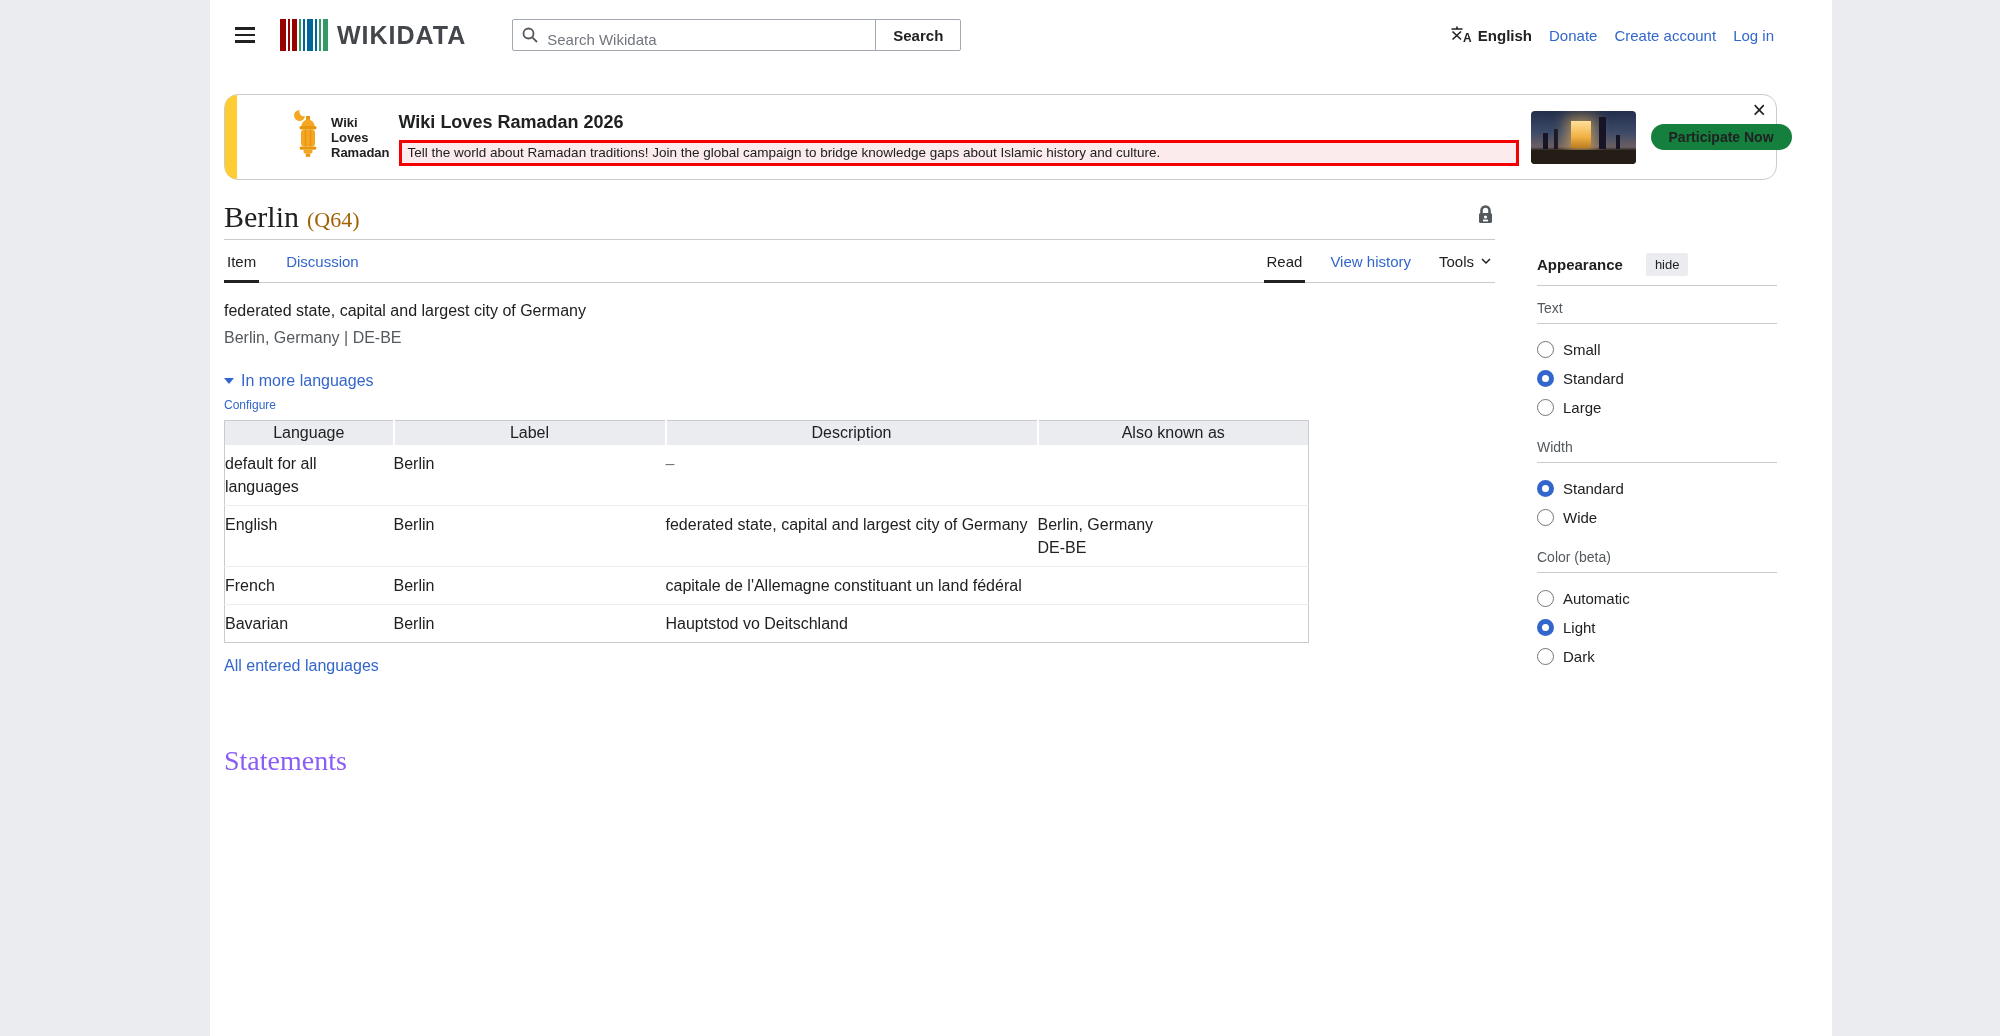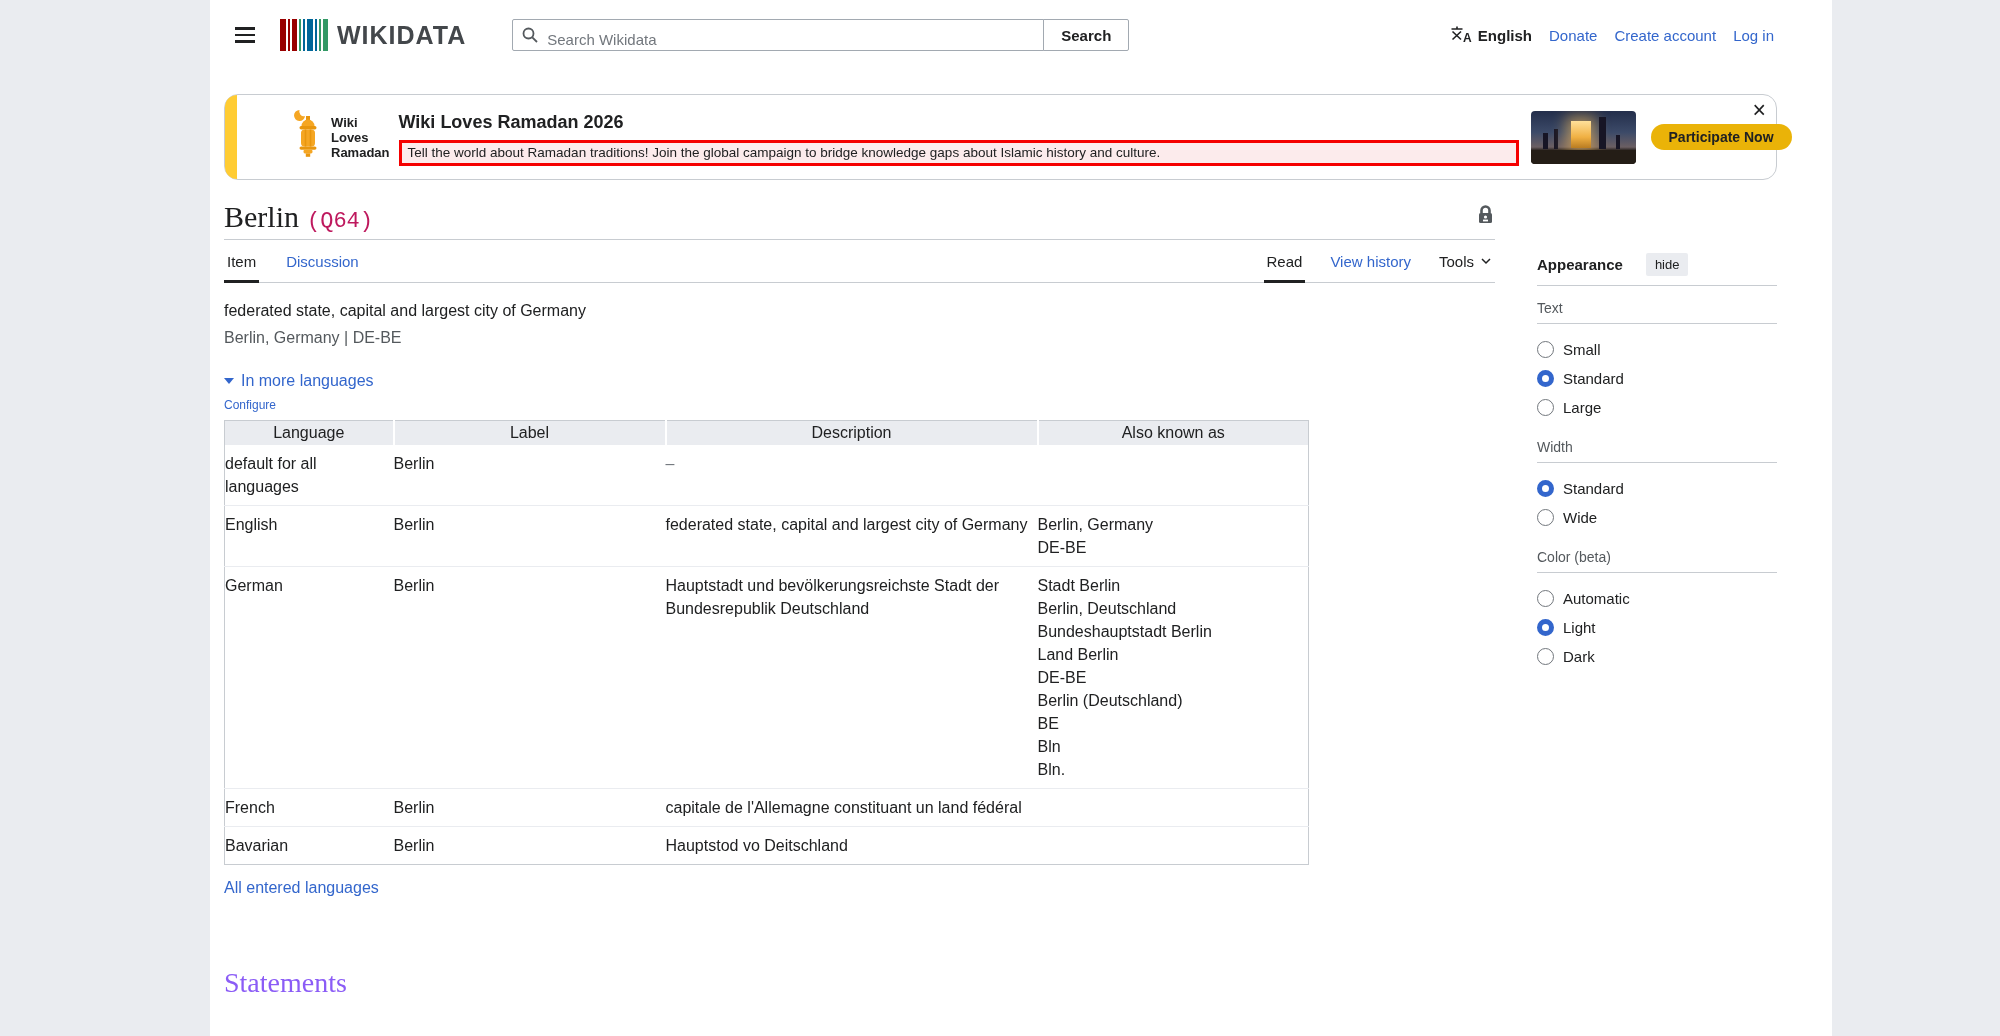--- a/index.html
+++ b/index.html
@@ -10,21 +10,21 @@
   
   .site-header { height:70px; display:flex; align-items:center; }
   .hamburger { margin-left:18px; width:34px; height:34px; display:flex; flex-direction:column; justify-content:center; gap:4px; cursor:pointer; }
   .hamburger span { display:block; width:20px; height:2.4px; background:#202122; margin:0 auto 0 7px; }
   .logo { display:flex; align-items:center; margin-left:18px; cursor:pointer;text-align:right; }
   .logo-bars { display:flex; align-items:center; height:32px; gap:2px; margin-right:9px; }
   .logo-bars i { display:block; height:32px; }
   .logo-text { font-size:25px; font-weight:700; letter-spacing:1px; color:#43474b; }
   .searchbox { display:flex; margin-left:46px; height:32px; }
   .searchbox .search-input-wrap { position:relative; }
-  .searchbox input { width:532px; height:32px; border:1px solid #a2a9b1; border-radius:2px 0 0 2px; padding:8px 8px 0 34px; font-size:15px; font-family:inherit; color:#202122; outline:none; }
+  .searchbox input { width:364px; height:32px; border:1px solid #a2a9b1; border-radius:2px 0 0 2px; padding:8px 8px 0 34px; font-size:15px; font-family:inherit; color:#202122; outline:none; }
   .searchbox input::placeholder { color:#72777d; }
   .search-glyph { position:absolute; left:9px; top:7px; }
   .search-btn { height:32px; margin-left:-1px; padding:0 17px; border:1px solid #a2a9b1; border-radius:0 2px 2px 0; background:#fff; font-size:15px; font-weight:700; color:#202122; font-family:inherit; cursor:pointer; }
   .header-right { margin-left:auto; padding-right:58px; display:flex; align-items:center; gap:17px; }
   .lang-btn { display:flex; align-items:center; gap:6px; font-size:15px; font-weight:700; color:#202122; cursor:pointer; }
   .hlink { font-size:15px; color:#3366cc; text-decoration:none; cursor:pointer; }
 
   
   .banner { position:relative; margin:24px 55px 0 14px; height:86px; background:#fff; border:1px solid #c8ccd1; border-radius:14px; display:flex; align-items:center;padding-left:44px; }
   .banner-accent { position:absolute; left:0; top:0; bottom:0; width:12px; background:#ffcc33; border-radius:13px 0 0 13px; }
@@ -34,32 +34,32 @@
   .banner-title { font-size:18px; font-weight:700; color:#202122; }
   .banner-sub-wrap { margin-top:7px; }
   .annotation-highlight { display:inline-block; border:3px solid #f50000; background:#fcebec; padding:2px 8px 3px 6px; font-size:13.5px; color:#202122; min-width:1120px; }
   .banner-photo { position:relative; width:105px; height:53px; border-radius:4px; overflow:hidden; flex:none; margin-left:12px;
      background:linear-gradient(180deg,#232e4b 0%,#3c4a68 40%,#6b5f63 68%,#2b2420 74%,#171310 100%); }
   .tower { position:absolute; left:40px; bottom:16px; width:20px; height:27px; background:linear-gradient(#ffe09a,#f0b043 60%,#b97c22); box-shadow:0 0 14px 5px rgba(255,195,90,.55); }
   .pillar { position:absolute; bottom:15px; background:#171525; }
   .p1 { left:12px; width:5px; height:16px; } .p2 { left:23px; width:4px; height:20px; }
   .p3 { left:68px; width:7px; height:32px; } .p4 { left:85px; width:4px; height:14px; }
   .photo-ground { position:absolute; left:0; right:0; bottom:0; height:14px; background:#241d16; }
-  .participate-btn { flex:none; margin-left:15px; margin-right:14px; height:26px; padding:0 18px; border:none; border-radius:13px; background:#eab308; font-family:inherit; font-size:14px; font-weight:700; color:#202122; cursor:pointer; }
+  .participate-btn { flex:none; margin-left:15px; margin-right:14px; height:26px; padding:0 18px; border:none; border-radius:13px; background:#15803d; font-family:inherit; font-size:14px; font-weight:700; color:#202122; cursor:pointer; }
   .banner-close { position:absolute; top:4px; right:10px; font-size:23px; line-height:1; color:#202122; cursor:pointer; }
 
   
   .main-wrap { display:flex; }
   .main-col { margin-left:14px; width:1271px; }
   .sidebar { width:240px; margin-left:42px; padding-top:73px; }
 
   
   .title-row { display:flex; align-items:flex-end; justify-content:space-between; padding:20px 0 5px; border-bottom:1px solid #c8ccd1; }
   .page-title { font-family:"Liberation Serif","DejaVu Serif",serif; font-weight:400; font-size:30px; color:#202122; }
-  .page-title .qid { font-size:22px; color:#be185d; margin-left:8px;font-family:Liberation Mono, monospace; }
+  .page-title .qid { font-size:22px; color:#a16207; margin-left:8px; }
   .lock-wrap { padding-bottom:4px; cursor:pointer; }
 
   
   .tabs-bar { display:flex; justify-content:space-between; align-items:stretch; height:43px; border-bottom:1px solid #c8ccd1; }
   .tab-group { display:flex; align-items:stretch; }
   .tab { position:relative; display:flex; align-items:center; font-size:15px; padding:0 3px; margin-right:24px; color:#202122; cursor:pointer; }
   .tab.link { color:#3366cc; }
   .tab.active::after { content:""; position:absolute; left:0; right:0; bottom:-1px; height:3px; background:#202122; }
   .tab .chev { margin-left:6px; display:inline-flex; }
   .tab-group.right .tab { margin-right:0; margin-left:22px; }
@@ -263,34 +263,20 @@
             <td class="aka"></td>
           </tr>
           <tr>
             <td>English</td>
             <td>Berlin</td>
             <td>federated state, capital and largest city of Germany</td>
             <td class="aka">Berlin, Germany
 DE-BE</td>
           </tr>
           <tr>
-            <td>German</td>
-            <td>Berlin</td>
-            <td>Hauptstadt und bevölkerungsreichste Stadt der Bundesrepublik Deutschland</td>
-            <td class="aka">Stadt Berlin
-Berlin, Deutschland
-Bundeshauptstadt Berlin
-Land Berlin
-DE-BE
-Berlin (Deutschland)
-BE
-Bln
-Bln.</td>
-          </tr>
-          <tr>
             <td>French</td>
             <td>Berlin</td>
             <td>capitale de l'Allemagne constituant un land fédéral</td>
             <td class="aka"></td>
           </tr>
           <tr>
             <td>Bavarian</td>
             <td>Berlin</td>
             <td>Hauptstod vo Deitschland</td>
             <td class="aka"></td>

